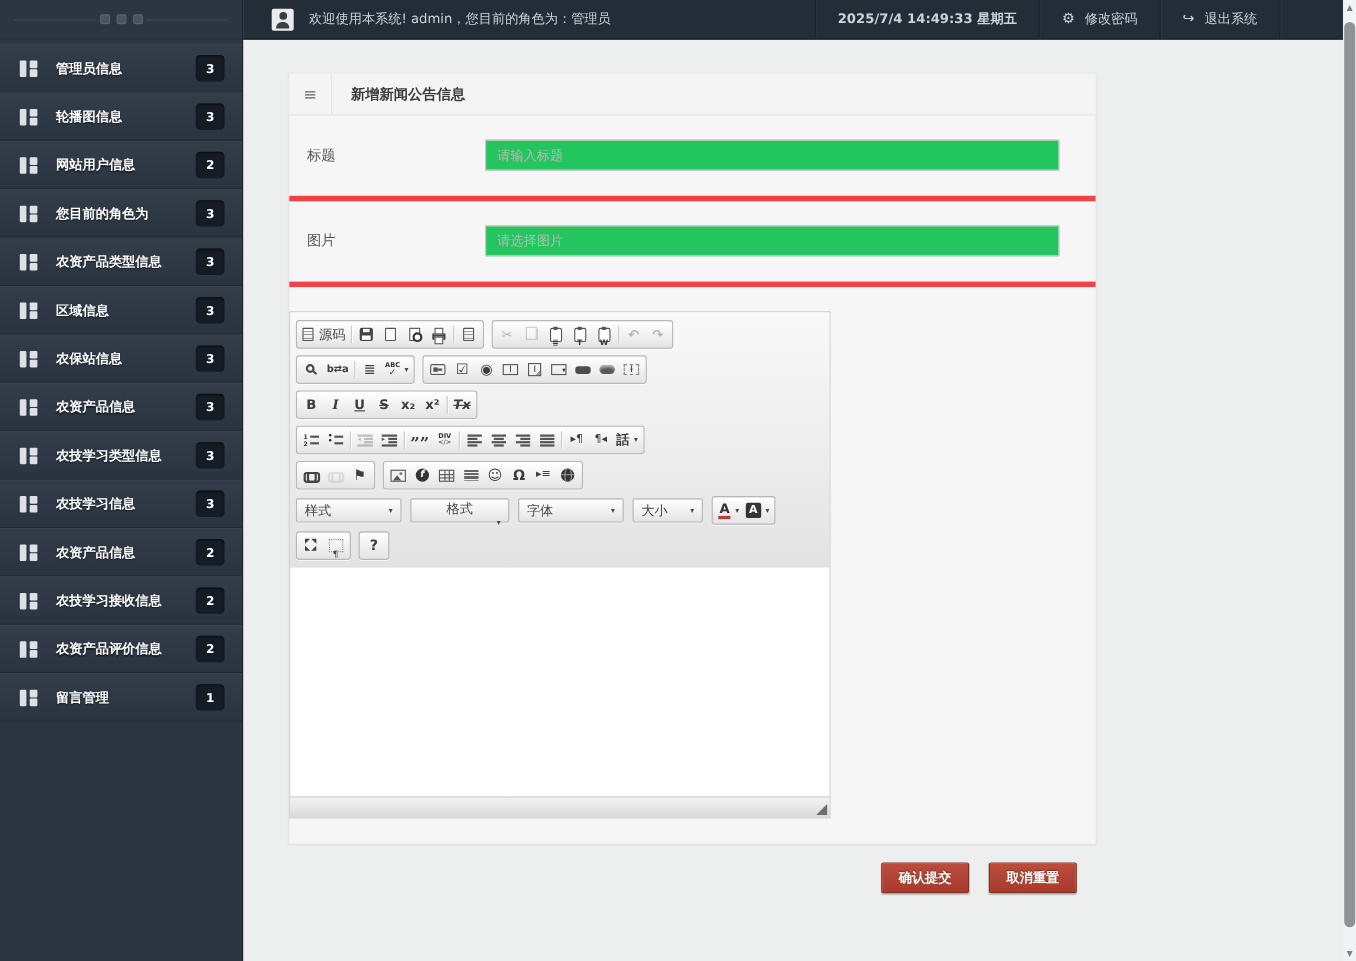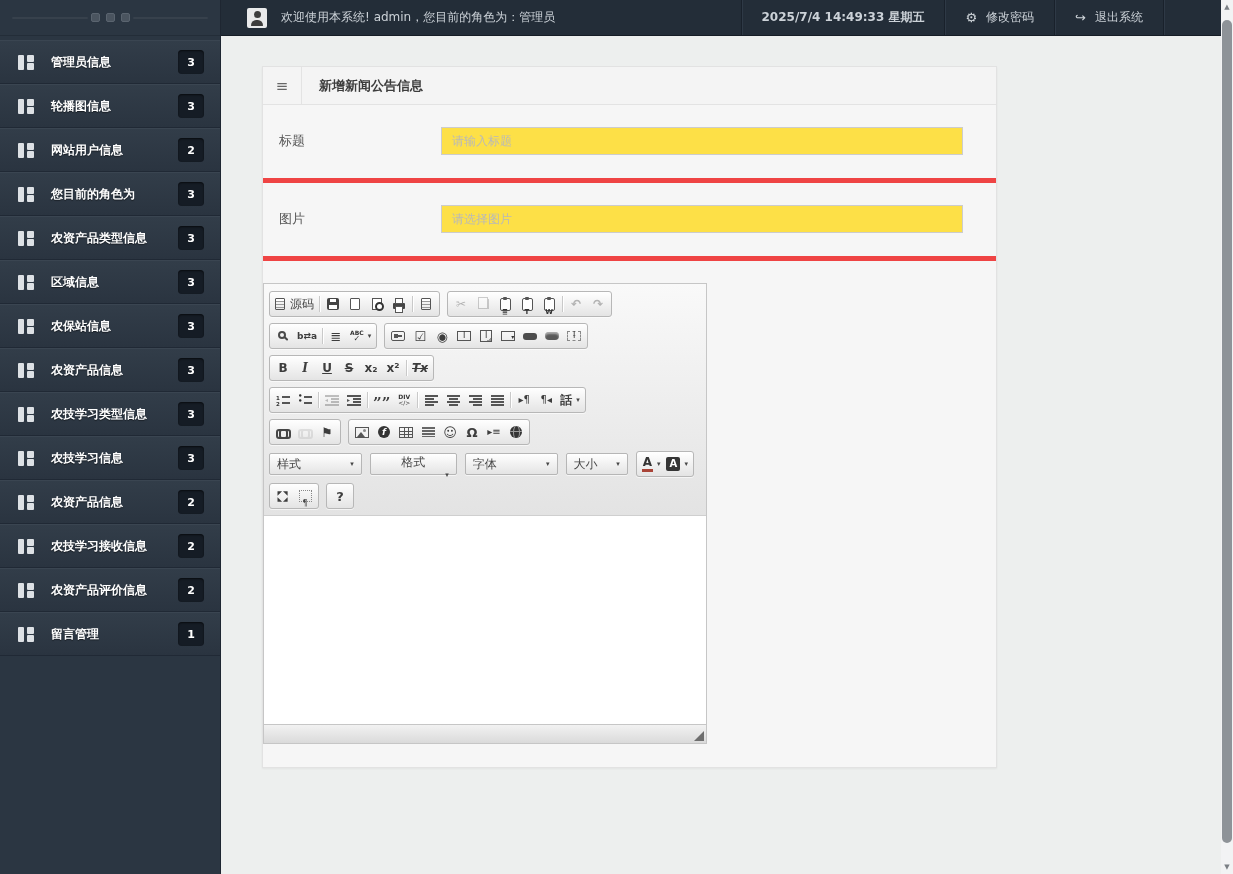--- a/index.html
+++ b/index.html
@@ -55,27 +55,27 @@
     border-bottom:1px solid #e3e3e3; }
   .burger { width:39px; display:flex; align-items:center; justify-content:center;
     border-right:1px solid #e3e3e3; color:#666; font-size:15px; cursor:pointer; }
   .panel-title { display:flex; align-items:center; padding-left:17px; font-size:13px;
     font-weight:bold; color:#3c3c3c; }
   .frow { display:flex; align-items:center; padding:22px 0 23px; }
   .frow + .frow { border-top:5px solid #ef4444; }
   .frow.top { align-items:flex-start; }
   .flabel { width:178px; padding-left:16px; font-size:13px; color:#555; flex:0 0 178px; }
   .frow.top .flabel { padding-top:12px; }
-  .finput { width:522px; height:28px; border:1px solid #ccc; background:#fde047;
+  .finput { width:522px; height:28px; border:1px solid #ccc; background:#22c55e;
     font-size:12px; color:#444; padding:0 10px; outline:none;
     font-family:"DejaVu Sans","Liberation Sans",sans-serif; }
   .finput::placeholder { color:#b9b9b9; }
 
   
-  .cke { width:444px; border:1px solid #c6c6c6; background:#fff; }
+  .cke { width:492px; border:1px solid #c6c6c6; background:#fff; }
   .cke-top { padding:4px 5px 3px; background:linear-gradient(#f9f9f9,#e3e3e3);
     border-bottom:1px solid #cfcfcf; }
   .cke-row { display:flex; align-items:center; min-height:32px; }
   .cke-group { display:inline-flex; align-items:center; height:26px;
     background:linear-gradient(#ffffff,#e4e4e4); border:1px solid #b7b7b7;
     border-radius:3px; padding:0 2px; margin-right:7px;
     box-shadow:0 1px 0 rgba(255,255,255,.6); }
   .cke-btn { display:inline-flex; align-items:center; justify-content:center;
     min-width:22px; height:22px; padding:0 3px; border-radius:2px; cursor:pointer;
     color:#484848; }
@@ -618,20 +618,24 @@
 
           </div>
           <div class="cke-contents"></div>
           <div class="cke-bottom">
             <span class="rsz"></span>
           </div>
         </div>
       </div>
     </section>
 
+    <div class="actions">
+      <button class="btn-red">确认提交</button>
+      <button class="btn-red">取消重置</button>
+    </div>
   </div>
 </div>
 
 <div class="vscroll">
   <span class="vs-arrow vs-up">▲</span>
   <span class="vs-thumb"></span>
   <span class="vs-arrow vs-down">▼</span>
 </div>
 
 </body></html>

